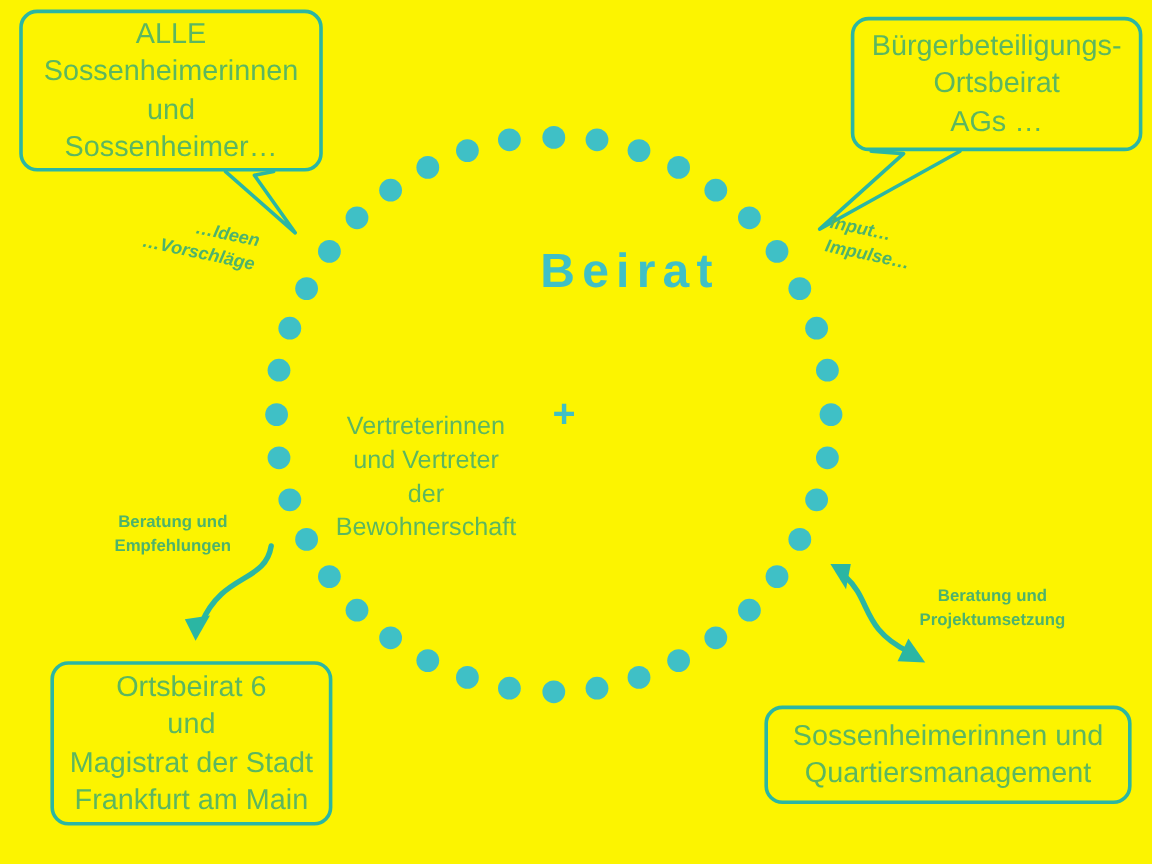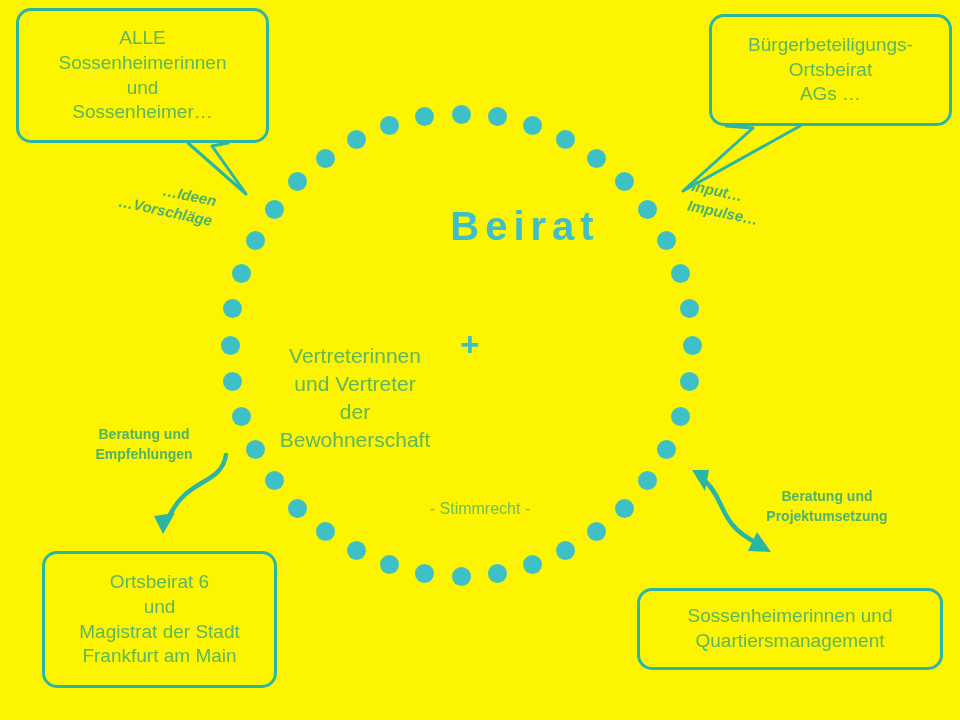--- a/index.html
+++ b/index.html
@@ -28,21 +28,21 @@
     box-sizing: border-box;
     border: 3px solid #2bb6a3;
     border-radius: 15px;
     background: #fcf400;
     color: #5cb75f;
     display: flex;
     align-items: center;
     justify-content: center;
     text-align: center;
     line-height: 1.30;
-    font-size: 19px;
+    font-size: 24px;
     padding: 6px 10px;
     white-space: pre-line;
     z-index: 4;
   }
   #bubble-citizens { left: 16px;  top: 8px;   width: 253px; height: 135px; }
   #bubble-workshops{ left: 709px; top: 14px;  width: 243px; height: 112px; }
   #bubble-ortsbeirat{left: 42px;  top: 551px; width: 235px; height: 137px; }
   #bubble-stadtplanung{left: 637px; top: 588px; width: 306px; height: 82px; }
 
   
@@ -231,21 +231,20 @@
   <div id="center-title" style="color: rgb(63, 192, 198); margin-left: 45px;">Beirat</div>
 
   <div class="center-col" id="col-left">Vertreterinnen
 und Vertreter
 der
 Bewohnerschaft</div>
 
   <div id="plus-sign" style="color: rgb(63, 192, 198);">+</div>
 
 
-  <div id="stimmrecht">- Stimmrecht -</div>
 
   <div class="tilt-label" id="label-ideen">…Ideen
 …Vorschläge</div>
 
   <div class="tilt-label" id="label-input">Input…
 Impulse…</div>
 
   <div class="flow-label" id="label-beratung-empfehlungen">Beratung und
 Empfehlungen</div>
 

